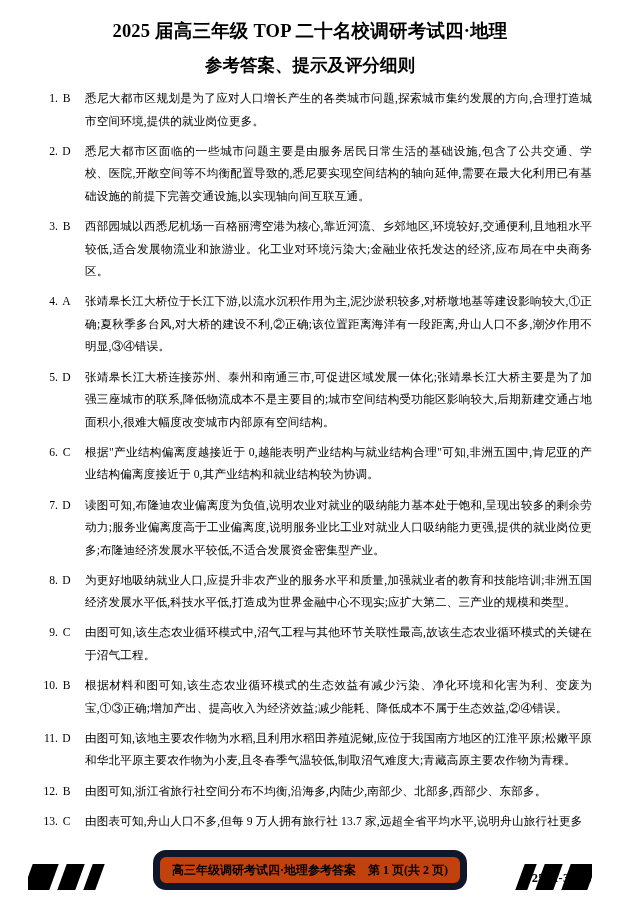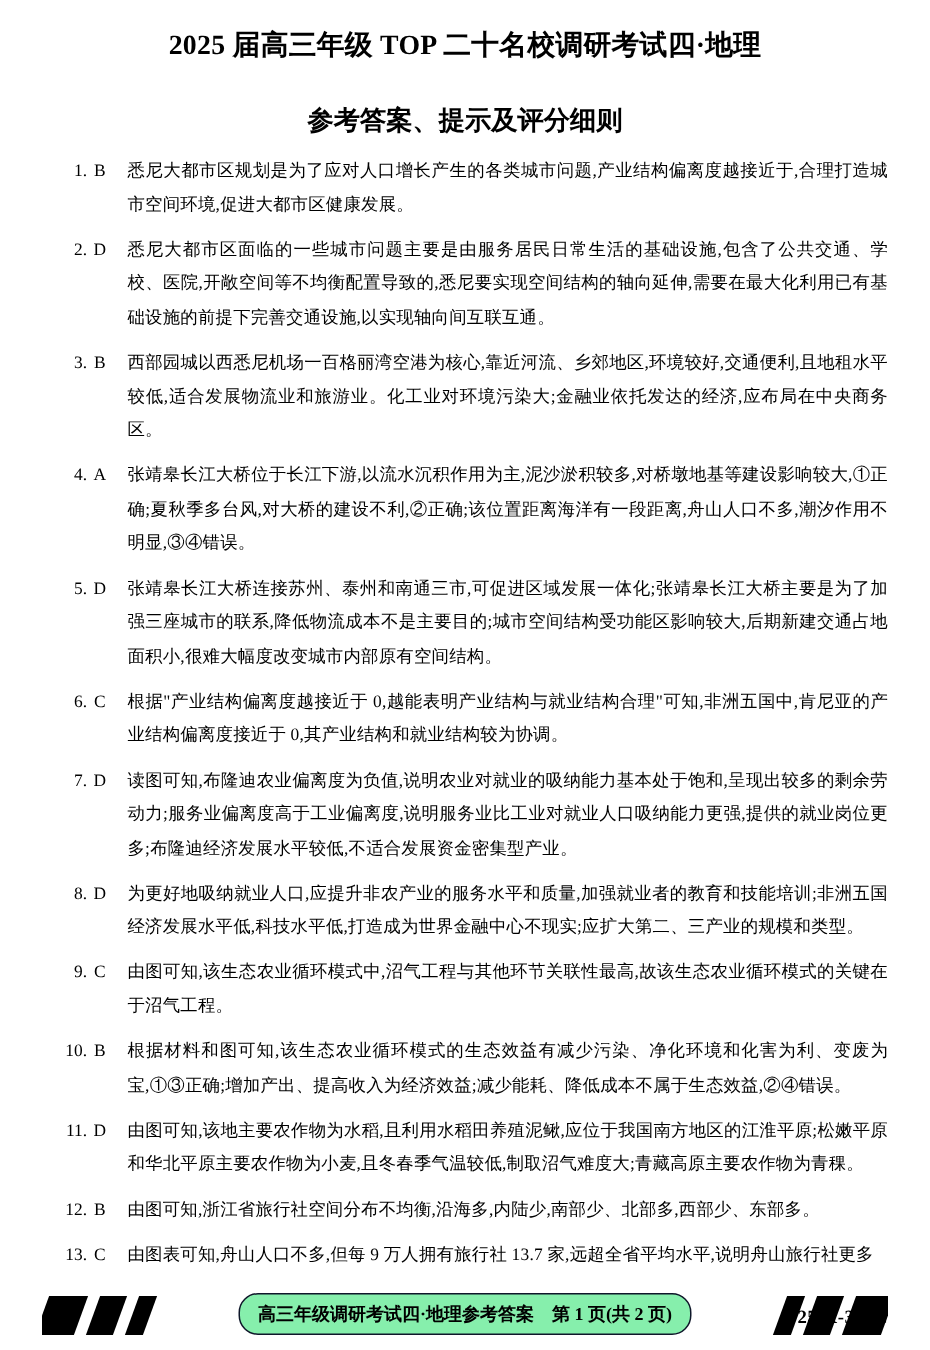--- a/index.html
+++ b/index.html
@@ -27,21 +27,21 @@
     font-size: 18.5px;
     letter-spacing: 0.2px;
     line-height: 1.5;
     margin-top: 4px;
   }
   .title-sub {
     text-align: center;
     font-weight: bold;
     font-size: 17.5px;
     line-height: 1.5;
-    margin-top: 21px;
+    margin-top: 6px;
     margin-bottom: 10px;
   }
   .items {
     margin-top: 10px;
   }
   .item {
     display: flex;
     align-items: flex-start;
     margin-bottom: 7.5px;
   }
@@ -78,23 +78,23 @@
     bottom: 8px;
     height: 34px;
   }
   .footer-center {
     position: absolute;
     left: 50%;
     transform: translateX(-50%);
     bottom: 2px;
     width: 300px;
     height: 26px;
-    background: #86efac;
+    background: #c2410c;
     border-radius: 13px;
-    border: 1px solid #0f172a;
+    border: 7px solid #0f172a;
     box-shadow: 0 0 0 1px #fff;
     display: flex;
     align-items: center;
     justify-content: center;
     font-size: 12px;
     font-weight: bold;
     white-space: nowrap;
     overflow: hidden;
   }
   .footer-code {
@@ -129,21 +129,21 @@
 <div class="page">
 
   <div class="title-main">2025 届高三年级 TOP 二十名校调研考试四·地理</div>
   <div class="title-sub">参考答案、提示及评分细则</div>
 
   <div class="items">
 
     <div class="item">
       <div class="item-num">1.</div>
       <div class="item-ans">B</div>
-      <div class="item-body">悉尼大都市区规划是为了应对人口增长产生的各类城市问题,产业结构偏离度越接近于,合理打造城市空间环境,促进大都市区健康发展。</div>
+      <div class="item-body">悉尼大都市区规划是为了应对人口增长产生的各类城市问题,探索城市集约发展的方向,合理打造城市空间环境,提供的就业岗位更多。</div>
     </div>
 
     <div class="item">
       <div class="item-num">2.</div>
       <div class="item-ans">D</div>
       <div class="item-body">悉尼大都市区面临的一些城市问题主要是由服务居民日常生活的基础设施,包含了公共交通、学校、医院,开敞空间等不均衡配置导致的,悉尼要实现空间结构的轴向延伸,需要在最大化利用已有基础设施的前提下完善交通设施,以实现轴向间互联互通。</div>
     </div>
 
     <div class="item">
       <div class="item-num">3.</div>

